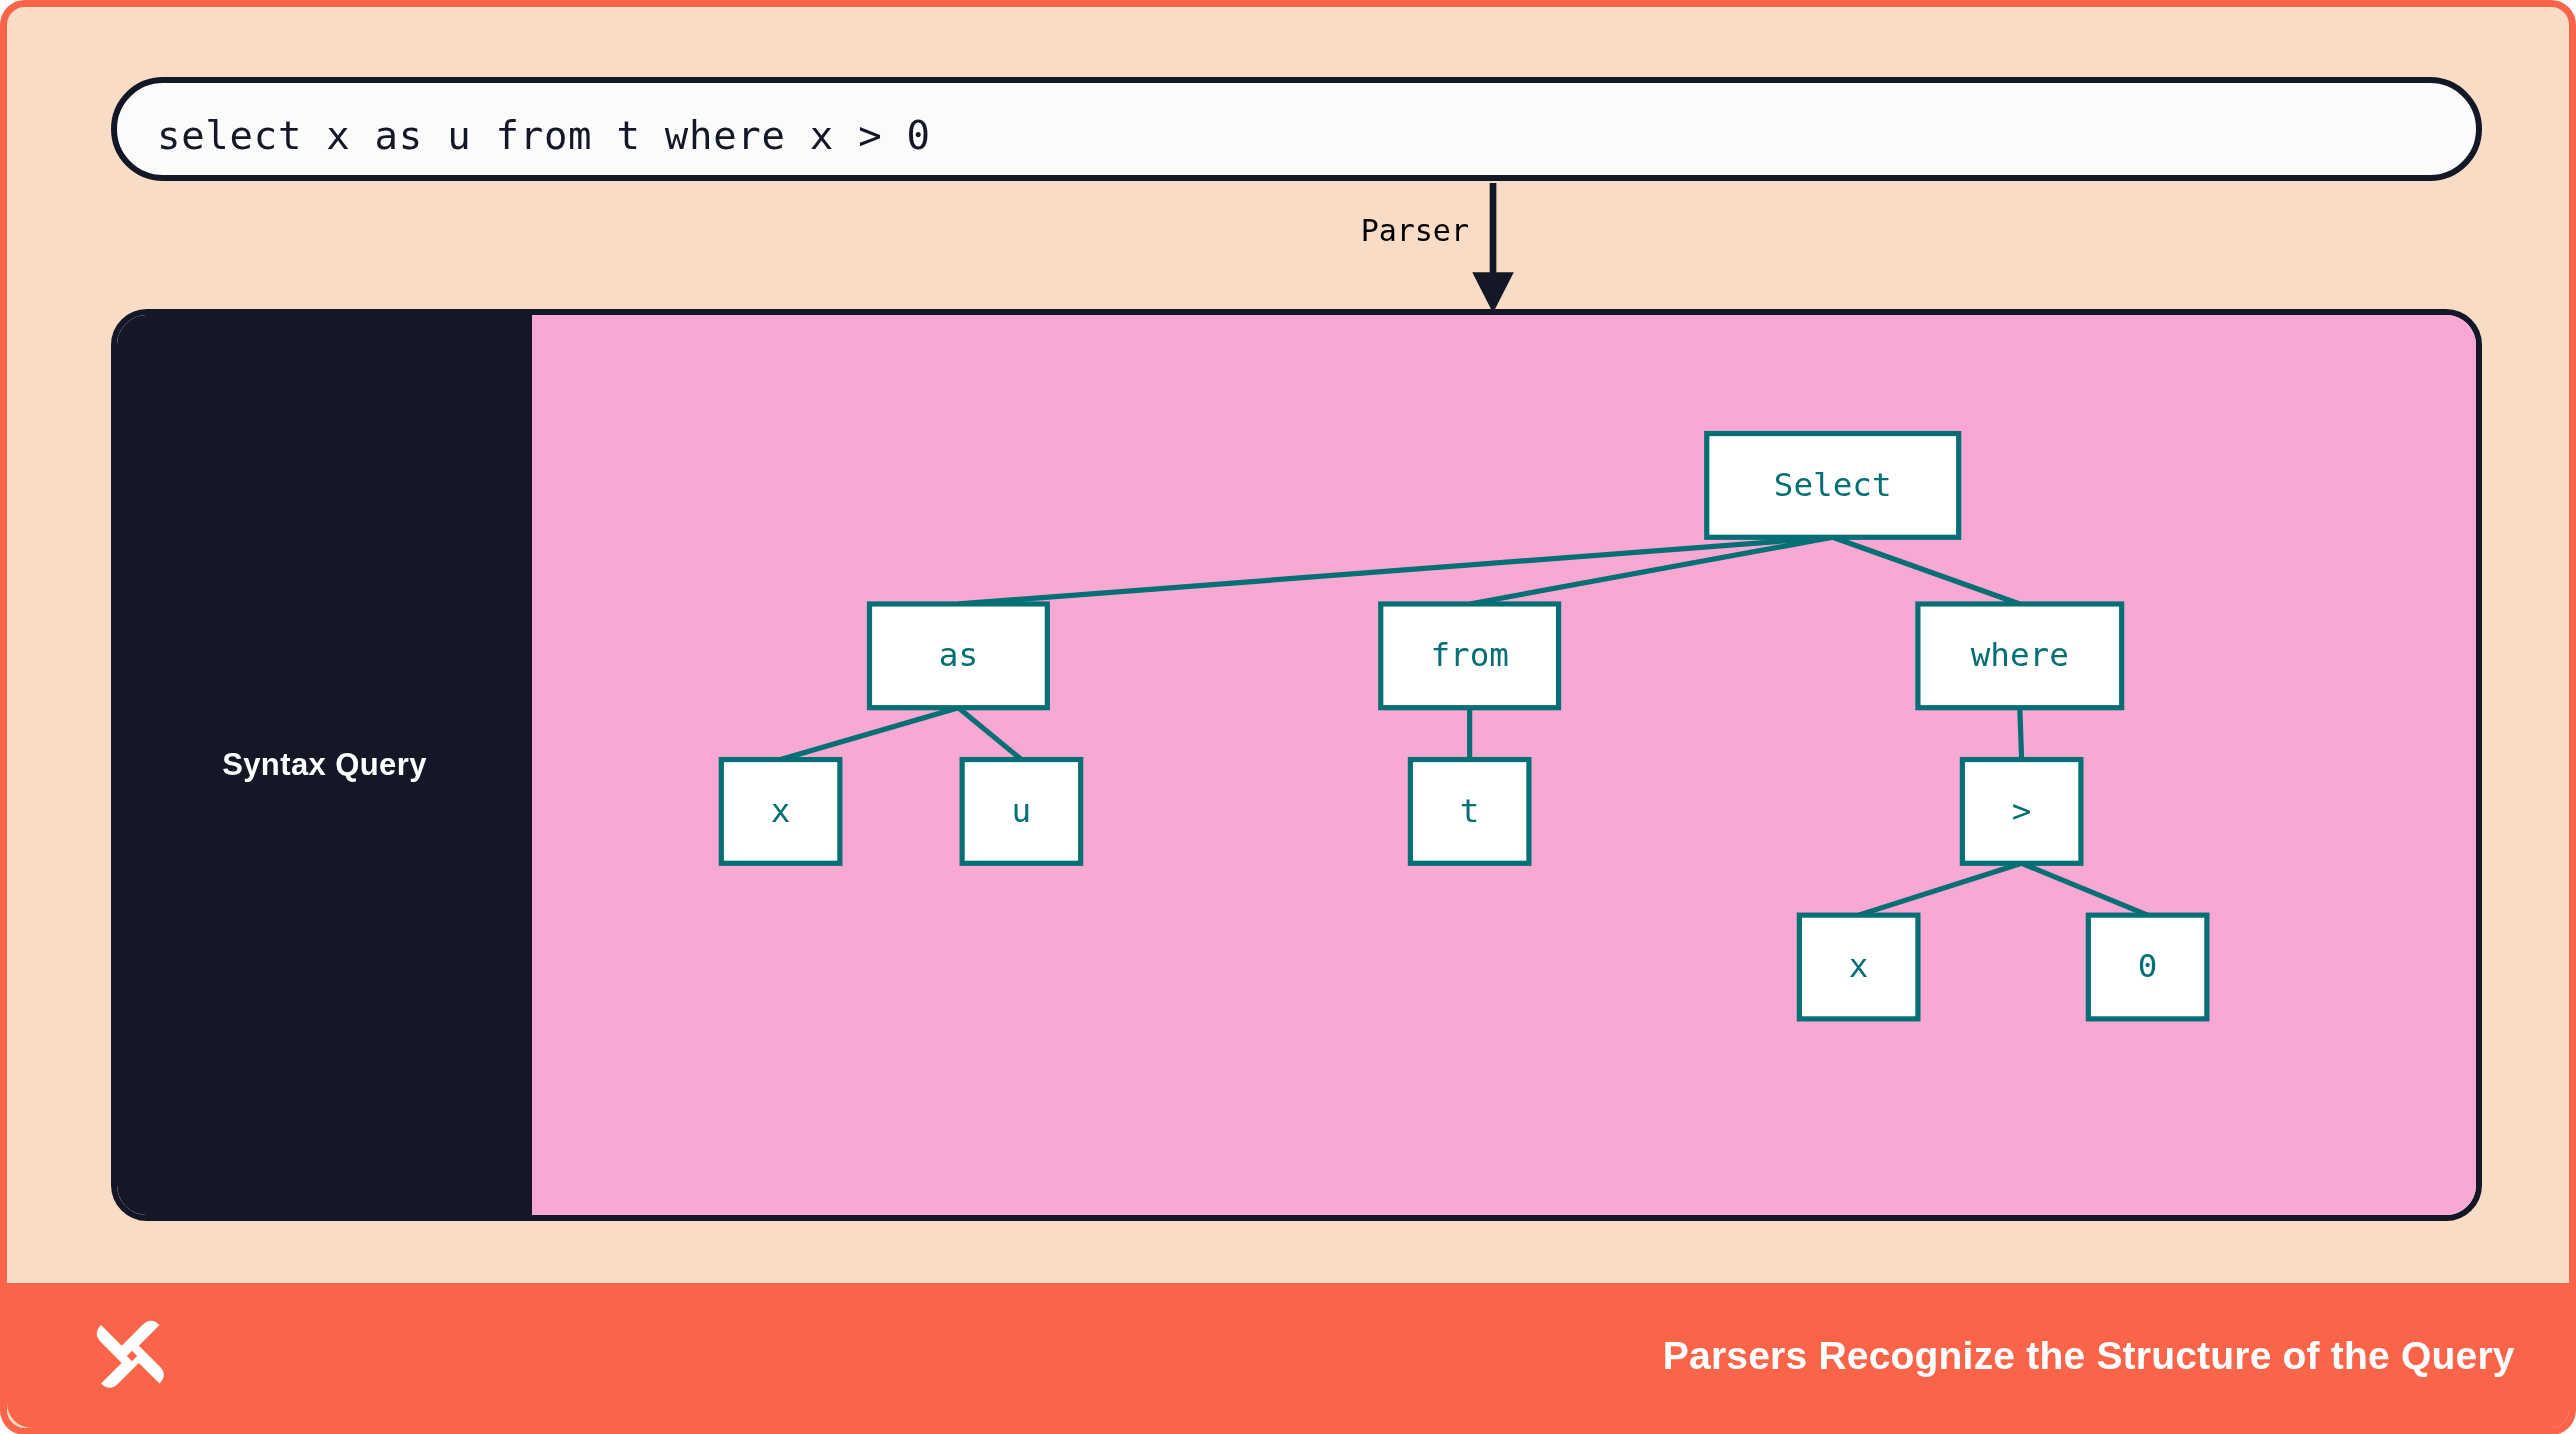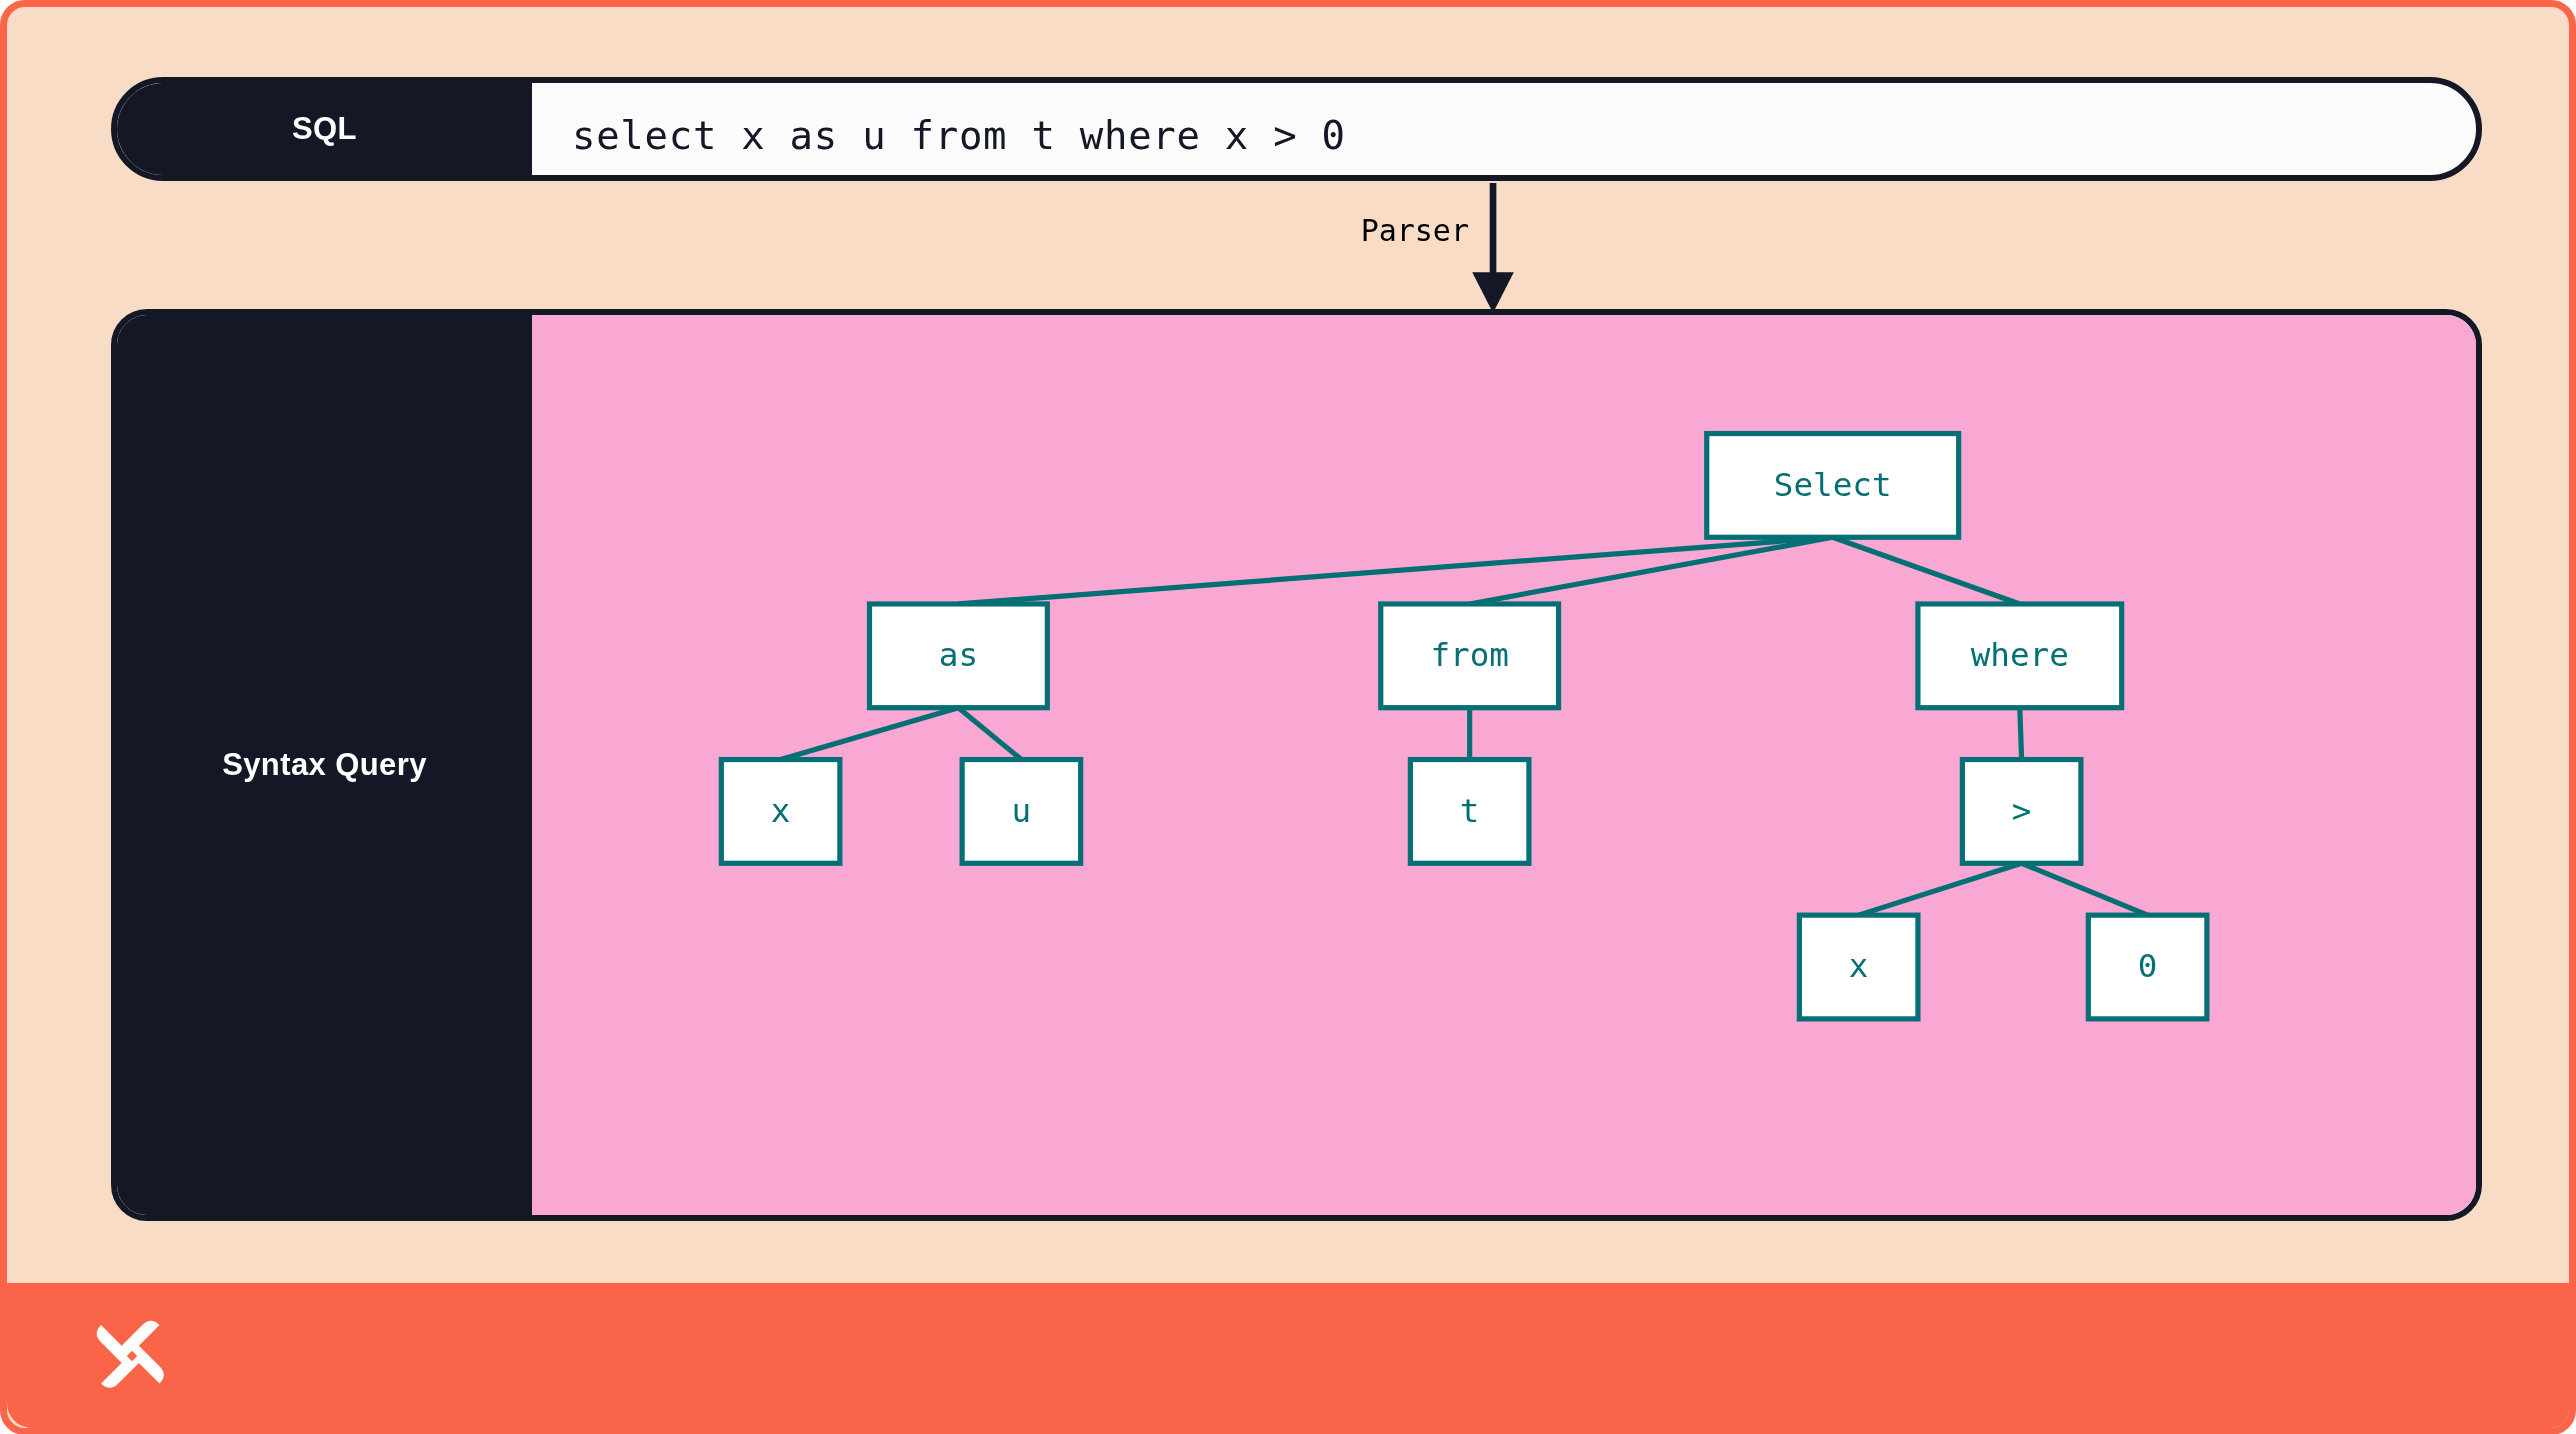--- a/index.html
+++ b/index.html
@@ -165,21 +165,20 @@
     margin-right: 16.3px;
     white-space: nowrap;
   }
 </style>
 </head>
 <body>
 
 <div class="card">
 
   <div class="sql-row">
-    <div class="sql-label">SQL</div>
     <div class="sql-value">select x as u from t where x &gt; 0</div>
   </div>
 
   <div class="arrow-wrap">
     <div class="arrow-label">Parser</div>
     <svg class="arrow-svg" width="193" height="130" viewBox="0 0 260 175">
       <line x1="225" y1="0" x2="225" y2="140" stroke="#141725" stroke-width="9"></line>
       <polygon points="225,175 197,120 253,120" fill="#141725"></polygon>
     </svg>
   </div>
@@ -243,16 +242,17 @@
           </g>
       </svg>
     </div>
   </div>
 
   <div class="footer">
     <svg class="logo" viewBox="0 0 100 100">
       <path d="M14 14 Q4 24 14 34 L38 58 L14 82 Q24 92 34 82 L58 58 L82 82 Q92 72 82 62 L58 38 L82 14 Q72 4 62 14 L38 38 Z" fill="#ffffff"></path>
       <path d="M50 44 L56 50 L50 56 L44 50 Z" fill="#fa6448"></path>
     </svg>
+    <div class="footer-caption">Parsers Recognize the Structure of the Query</div>
   </div>
 
 </div>
 
 
 </body></html>

